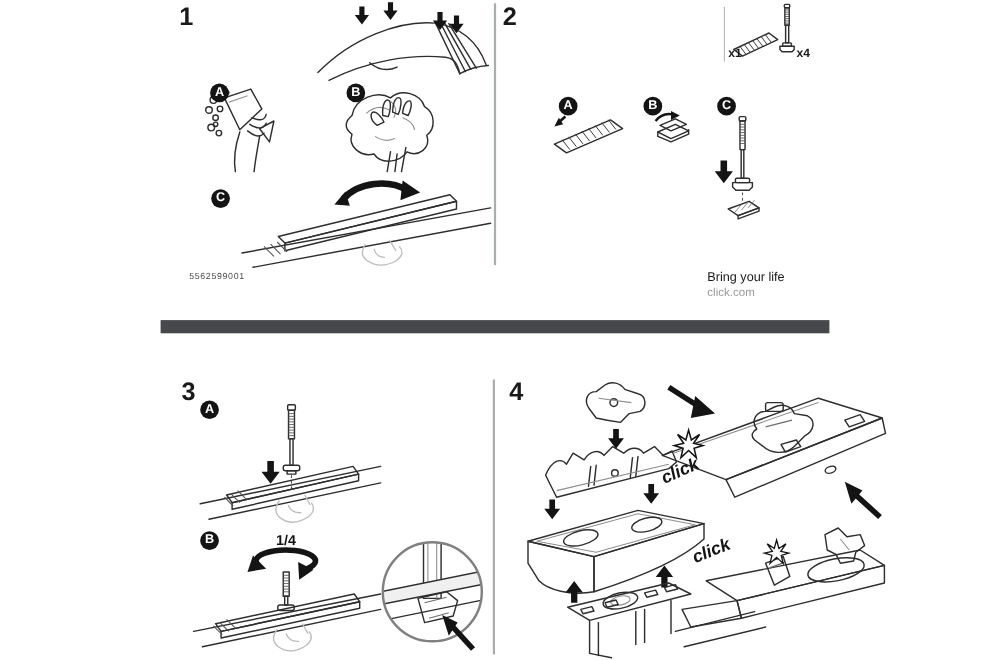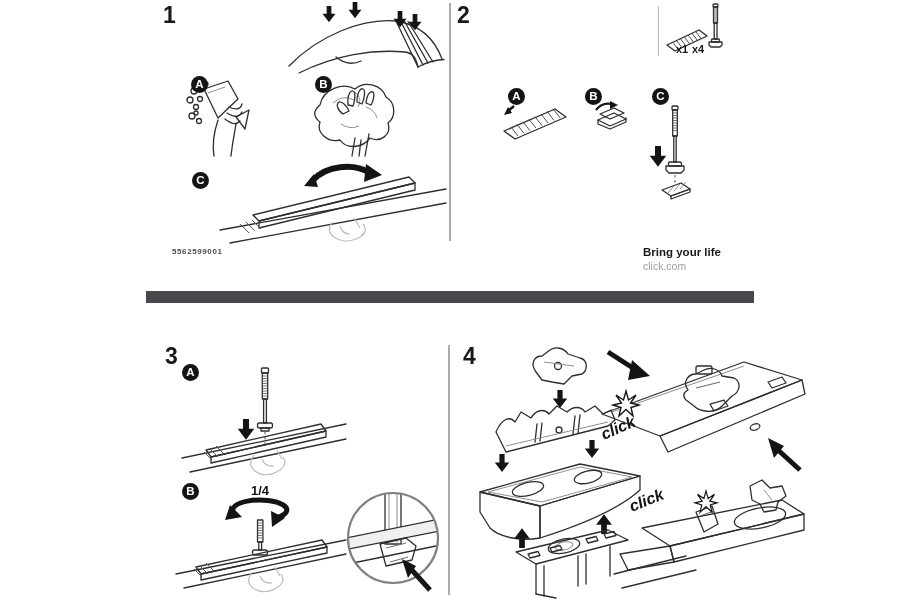--- a/index.html
+++ b/index.html
@@ -6,23 +6,23 @@
   .page{position:relative;width:900px;height:600px;background:#ffffff;overflow:hidden;
         font-family:"Liberation Sans",sans-serif;color:#1c1c1c;}
   .abs{position:absolute;}
   .panel-number{font-size:23px;font-weight:bold;color:#191919;}
   .step-marker{width:17px;height:17px;border-radius:50%;background:#141414;color:#fff;
                font-size:11.5px;font-weight:bold;display:flex;align-items:center;
                justify-content:center;line-height:1;}
   .vline{width:1.5px;background:#a9adad;}
   .pline{width:1px;background:#b5b9b9;}
   .hbar{background:#46484c;}
-  .part-number{font-size:8px;font-weight:bold;color:#4c4c4c;letter-spacing:.6px;}
+  .part-number{font-size:8px;font-weight:normal;color:#4c4c4c;letter-spacing:.6px;}
   .qty{font-size:11px;font-weight:bold;color:#191919;}
-  .tagline{font-size:11.5px;font-weight:bold;color:#191919;text-align:right;}
+  .tagline{font-size:11.5px;font-weight:normal;color:#191919;text-align:right;}
   .website{font-size:10.5px;color:#9b9b9b;}
   svg{display:block;overflow:visible;}
   .ink{stroke:#2e2e2e;stroke-width:1.3;fill:none;stroke-linecap:round;stroke-linejoin:round;}
   .thin{stroke:#8f8f8f;stroke-width:1;fill:none;}
   .ghost{stroke:#bdbdbd;stroke-width:1.2;fill:none;}
   .blk{fill:#141414;stroke:none;}
   .clicktxt{font-family:"Liberation Sans",sans-serif;font-size:16px;font-weight:bold;
             font-style:italic;fill:#141414;}
 </style>
 </head>
@@ -133,40 +133,40 @@
     <g stroke="#3a3a3a" stroke-width="0.9">
       <path d="M14.2,23.5 L8.8,16.3"></path>
         <path d="M18,21.7 L12.6,14.5"></path>
         <path d="M21.9,19.9 L16.4,12.7"></path>
       <path d="M25.7,18.1 L20.3,10.9"></path>
         <path d="M29.6,16.3 L24.1,9.1"></path>
         <path d="M33.4,14.5 L28,7.3"></path>
       <path d="M37.2,12.7 L31.8,5.5"></path>
     </g>
   </svg>
-  <div class="abs qty" style="left:676px;top:43px">x1</div>
+  <div class="abs qty" style="left:662px;top:43px">x1</div>
   <svg class="abs" style="left:706px;top:3px" width="18" height="46" viewBox="0 0 18 46">
     <g class="ink" fill="#ffffff">
       <rect x="7" y="1" width="5" height="3" rx="1"></rect>
       <rect x="7.5" y="4" width="4" height="16"></rect>
       <rect x="8.2" y="20" width="2.8" height="16"></rect>
       <rect x="5.5" y="36" width="8" height="3" rx="1"></rect>
       <path d="M3,39 h13 v3 l-2,2 h-9 l-2,-2 z"></path>
     </g>
     <g stroke="#555" stroke-width="0.8">
         <path d="M7.5,6 h4"></path>
         <path d="M7.5,8 h4"></path>
         <path d="M7.5,10 h4"></path>
         <path d="M7.5,12 h4"></path>
         <path d="M7.5,14 h4"></path>
         <path d="M7.5,16 h4"></path>
         <path d="M7.5,18 h4"></path>
       </g>
   </svg>
-  <div class="abs qty" style="left:692px;top:43px">x4</div>
+  <div class="abs qty" style="left:724px;top:43px">x4</div>
 
   <svg class="abs" style="left:498px;top:100px" width="75" height="45" viewBox="0 0 75 45">
     <path d="M6,31 L57,9 L68,17 L17,39 Z" fill="#f3f3f3" class="ink"></path>
     <g stroke="#3a3a3a" stroke-width="0.9">
       <path d="M20,36 L13,27"></path>
         <path d="M26,33.4 L19,24.4"></path>
         <path d="M32,30.8 L25,21.8"></path>
       <path d="M38,28.2 L31,19.2"></path>
         <path d="M44,25.6 L37,16.6"></path>
         <path d="M50,23 L43,14"></path>

